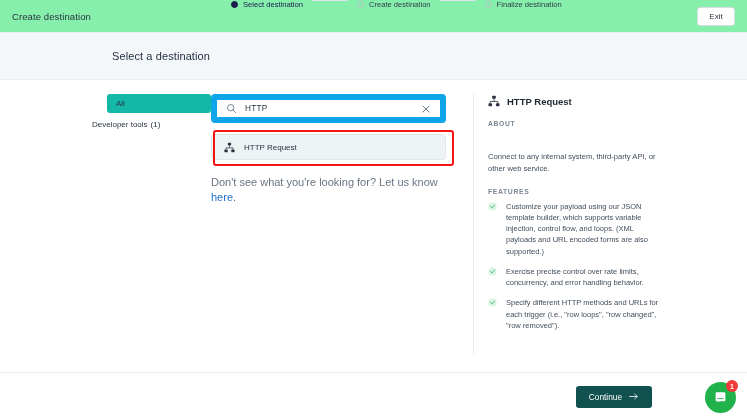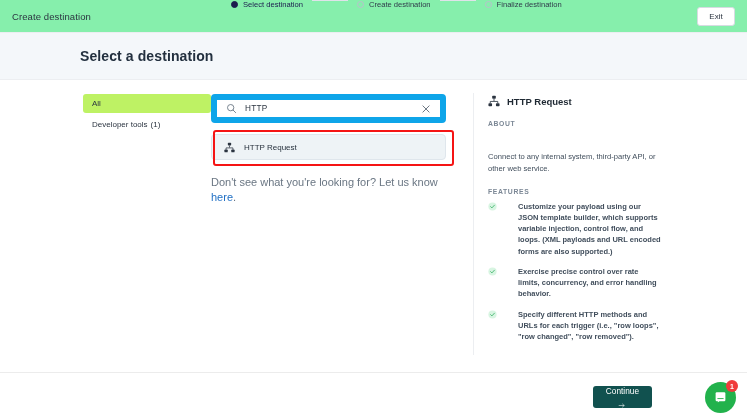--- a/index.html
+++ b/index.html
@@ -50,40 +50,40 @@
   }
 
   
   .page-head {
     height: 47px; width: 100%;
     background: #f4f7fa;
     display: flex; align-items: center;
     padding-left: 80px;
     border-bottom: 1px solid #eceef1;
   }
-  .page-title { font-size: 14px; color: #23303f; font-weight: 700; letter-spacing: .1px; }
+  .page-title { font-size: 11px; color: #23303f; font-weight: 400; letter-spacing: .1px; margin-left: 32px; }
 
   
   .body-area {
     position: relative;
     height: 291px; width: 100%;
     background: #fff;
     display: flex;
     padding-top: 13px;
   }
 
   
   .rail { width: 211px; padding-left: 83px; padding-top: 1px; }
   .rail-item {
     font-size: 8px; color: #2b3440;
     padding: 5px 9px; border-radius: 3px;
     margin-bottom: 2px; cursor: pointer;
     white-space: nowrap;
   }
-  .rail-item.selected { background: #bef264; }
+  .rail-item.selected { background: #14b8a6; margin-left: 24px; }
   .rail-count { color: #2b3440; margin-left: 3px; }
 
   
   .middle { width: 252px; padding-top: 1px; }
   .search-wrap {
     position: relative;
     height: 29px; width: 235px;
     border: 6px solid #0ea5e9; border-radius: 4px;
     background: #fff; display: flex; align-items: center;
     padding: 0 9px;
@@ -126,39 +126,38 @@
     margin-left: 10px; height: 262px;
   }
   .detail-head { display: flex; align-items: center; gap: 7px; margin-bottom: 13px; }
   .detail-icon { width: 12px; height: 12px; flex: none; }
   .detail-title { font-size: 9.5px; color: #1f2933; font-weight: 600; }
   .section-label {
     font-size: 6.8px; letter-spacing: .65px; color: #7b8795;
     font-weight: 600; margin-bottom: 6px;
   }
   .about-text { font-size: 7.6px; color: #414e5c; line-height: 1.55; margin-bottom: 13px; margin-top: 24px; }
-  .feature { display: flex; gap: 21px; margin-bottom: 9px; font-weight: bold; }
+  .feature { display: flex; gap: 9px; margin-bottom: 9px; }
   .check-icon { width: 9px; height: 9px; flex: none; margin-top: 1px; }
   .feature-text { font-size: 7.5px; color: #414e5c; line-height: 1.5; }
 
   
   .footer {
     position: absolute; left: 0; bottom: 0;
     width: 100%; height: 48px;
     border-top: 1px solid #ececec; background: #fff;
     display: flex; align-items: center; justify-content: flex-end;
     padding-right: 95px;
   }
   .continue-btn {
     background: #11514f; color: #fff;
     font-size: 8.3px; border-radius: 3px; border: none;
     height: 22px; padding: 0 13px;
     display: flex; align-items: center; gap: 7px; cursor: pointer;
     font-family: inherit;
-    flex-direction: column;
   }
   .arrow-icon { width: 10px; height: 9px; }
 
   .chat-launcher {
     position: absolute; right: 11px; bottom: 7px;
     width: 31px; height: 31px; border-radius: 50%;
     background: #22b24c;
     display: flex; align-items: center; justify-content: center;
     cursor: pointer;
   }

